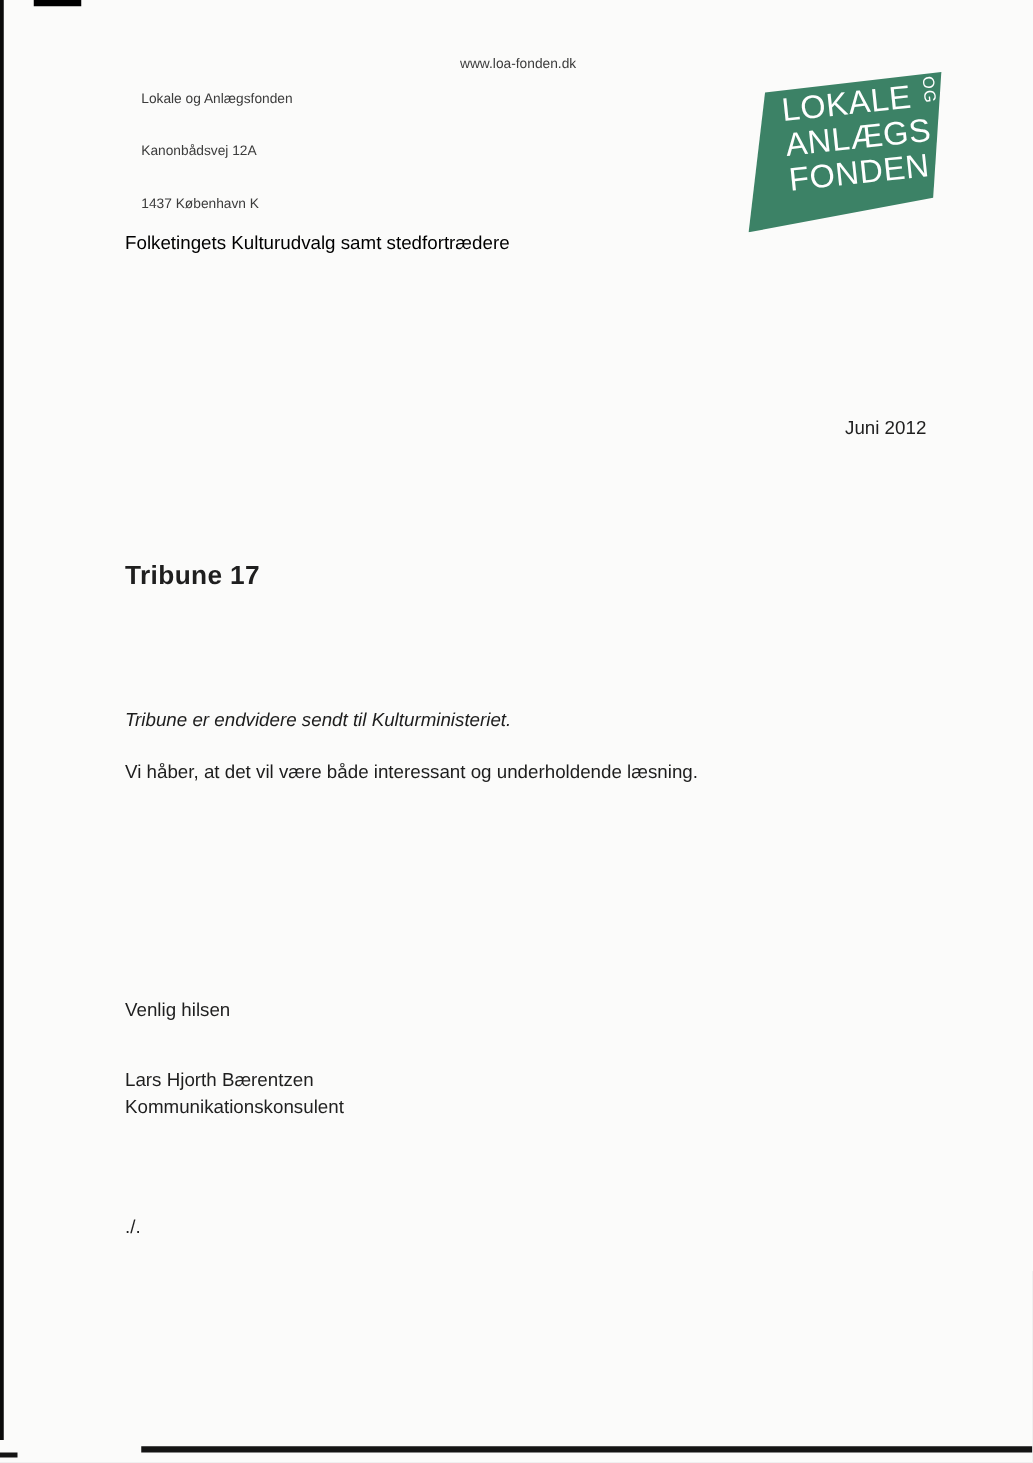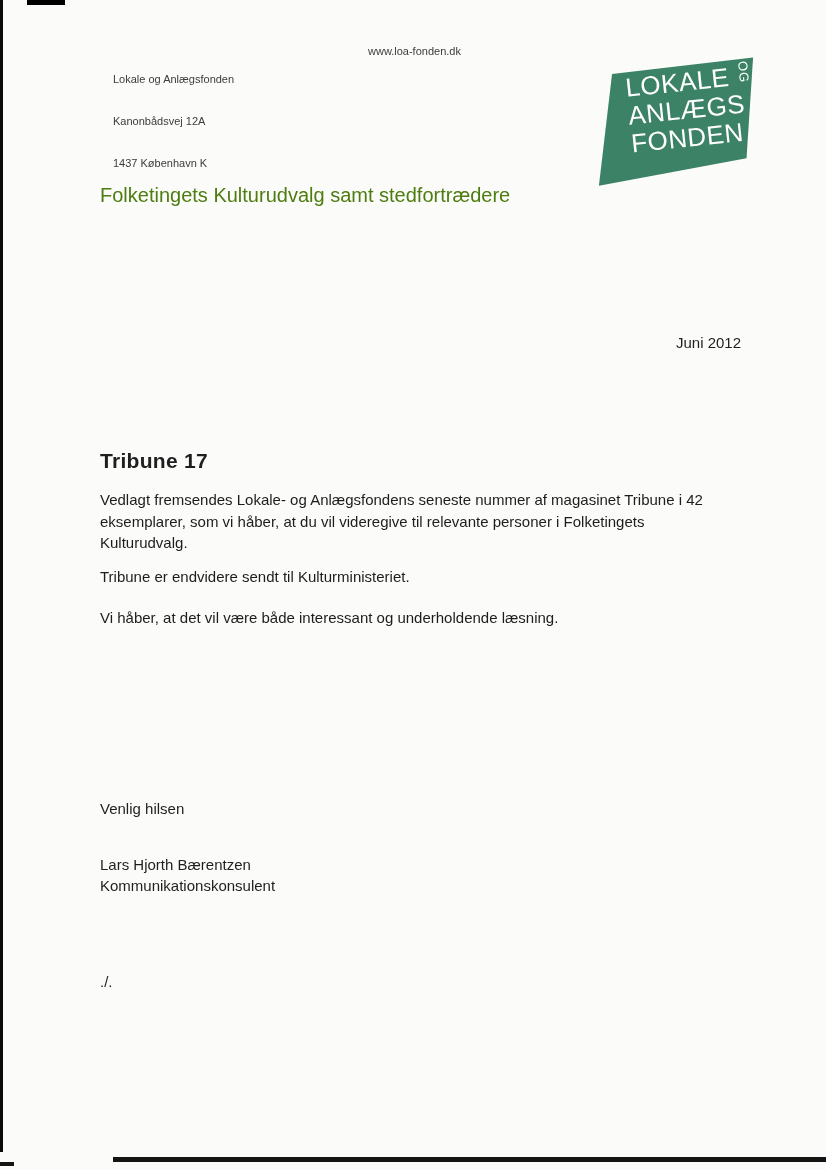--- a/index.html
+++ b/index.html
@@ -90,23 +90,23 @@
     line-height: 13px;
     margin-left: 4px;
     margin-top: 4px;
     letter-spacing: 1px;
   }
 
   
   .recipient {
     position: absolute;
     left: 100px; top: 184px;
-    font-size: 20px;
+    font-size: 15px;
     line-height: 22px;
-    color: #4d7c0f;
+    color: #000000;
   }
 
   .date {
     position: absolute;
     left: 676px; top: 334px;
     font-size: 15px;
   }
 
   .subject {
     position: absolute;
@@ -119,21 +119,21 @@
   .para {
     position: absolute;
     left: 100px;
     width: 618px;
     margin: 0;
     font-size: 15px;
     line-height: 21.5px;
     color: #1d1d1d;
   }
   .p1 { top: 489px; }
-  .p2 { top: 566px; }
+  .p2 { top: 566px; font-style: italic; }
   .p3 { top: 607px; }
 
   .salutation {
     position: absolute;
     left: 100px; top: 800px;
     font-size: 15px;
   }
   .signer {
     position: absolute;
     left: 100px; top: 854px;
@@ -178,21 +178,20 @@
   </div>
 
   <div class="recipient">
     <div>Folketingets Kulturudvalg samt stedfortrædere</div>
   </div>
 
   <div class="date">Juni 2012</div>
 
   <div class="subject">Tribune 17</div>
 
-  <p class="para p1">Vedlagt fremsendes Lokale- og Anlægsfondens seneste nummer af magasinet Tribune i 42 eksemplarer, som vi håber, at du vil videregive til relevante personer i Folketingets Kulturudvalg.</p>
   <p class="para p2">Tribune er endvidere sendt til Kulturministeriet.</p>
   <p class="para p3">Vi håber, at det vil være både interessant og underholdende læsning.</p>
 
   <div class="salutation">Venlig hilsen</div>
 
   <div class="signer">
     <div>Lars Hjorth Bærentzen</div>
     <div>Kommunikationskonsulent</div>
   </div>
 

